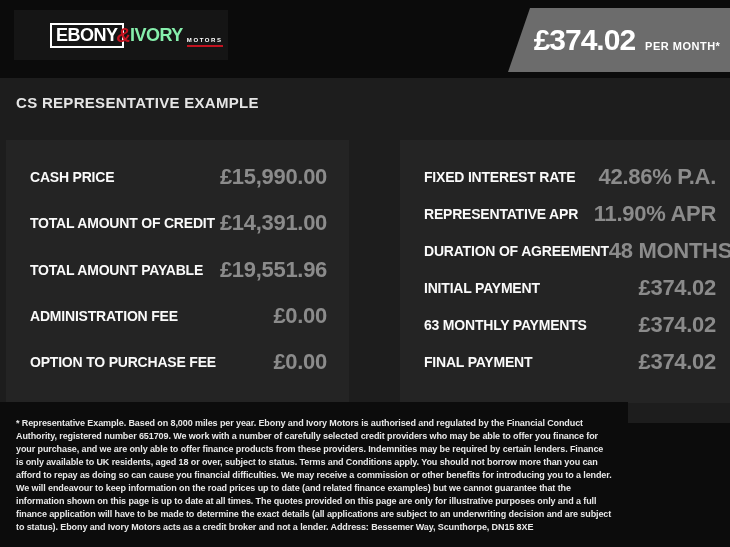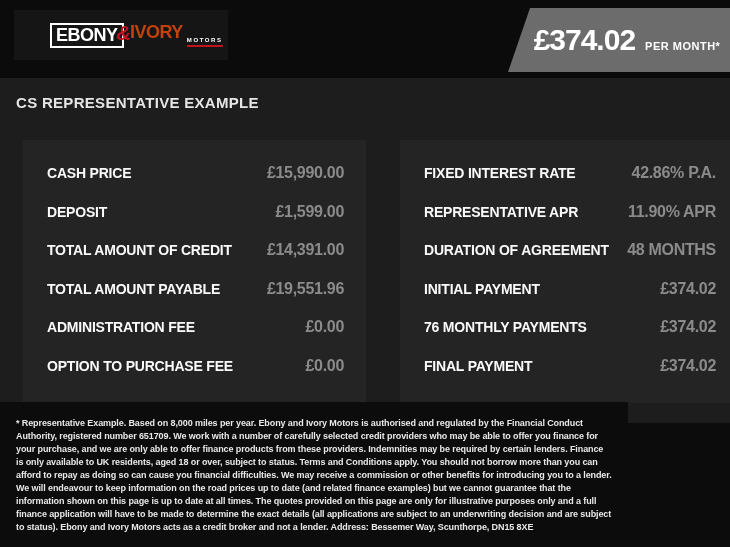--- a/index.html
+++ b/index.html
@@ -11,31 +11,31 @@
     overflow:hidden;
   }
   .page { position:absolute; inset:0; }
 
   
   .topbar { position:absolute; left:0; top:0; width:730px; height:78px; background:#0b0b0b; }
   .logo-wrap {
     position:absolute; left:14px; top:10px; width:214px; height:50px;
     background:#151515; display:flex; align-items:center; padding-left:36px;
   }
-  .logo { display:flex; align-items:flex-start; }
+  .logo { display:flex; align-items:center; }
   .logo-ebony {
     border:2px solid #ffffff; color:#ffffff; font-weight:bold;
     font-size:18px; letter-spacing:-0.5px; padding:1px 4px 2px 4px; line-height:1;
   }
   .logo-amp {
     color:#c1121f; font-weight:bold; font-style:italic; font-size:20px;
     margin:0 -2px 0 -7px; line-height:1; position:relative; z-index:2;
   }
   .logo-ivory {
-    color:#c2410c; font-weight:bold; font-size:18px; letter-spacing:-0.5px;
+    color:#86efac; font-weight:bold; font-size:18px; letter-spacing:-0.5px;
     line-height:1; margin-left:1px;
   }
   .logo-motors {
     color:#ffffff; font-weight:bold; font-size:6px; letter-spacing:1.6px;
     border-bottom:2px solid #c1121f; padding-bottom:2px; margin-left:4px;
     align-self:flex-end; margin-bottom:1px;
   }
   .price-badge {
     position:absolute; right:0; top:8px; width:222px; height:64px;
     background:#6c6c6c;
@@ -50,29 +50,29 @@
   .section { position:absolute; left:0; top:78px; width:730px; height:345px; background:#1d1d1d; }
   .heading {
     position:absolute; left:16px; top:16px;
     color:#e5e5e5; font-size:15px; font-weight:bold; letter-spacing:0.3px;
   }
   .panel {
     position:absolute; top:62px; height:263px; background:#242424;
     display:flex; flex-direction:column; justify-content:space-between;
     padding:24px 22px 28px 24px;
   }
-  .panel-left  { left:23px;  width:343px;justify-content:space-between; }
+  .panel-left  { left:6px;  width:343px;justify-content:space-between; }
   .panel-right { left:400px; width:338px; }
   .row { display:flex; justify-content:space-between; align-items:center; }
   .row-label {
     color:#fafafa; font-weight:bold; font-size:14px; letter-spacing:-0.2px;
     white-space:nowrap;
   }
   .row-value {
-    color:#8b8b8b; font-weight:bold; font-size:16px; letter-spacing:-0.3px;
+    color:#8b8b8b; font-weight:bold; font-size:22px; letter-spacing:-0.3px;
     white-space:nowrap; text-align:right;
   }
 
   
   .footer { position:absolute; left:0; top:402px; width:628px; height:124px; background:#0c0c0c; }
   .disclaimer {
     padding:15px 16px 0 16px; color:#e8e8e8; font-size:9px; font-weight:bold;
     line-height:13px; letter-spacing:-0.1px; text-align:left;
   }
 </style>
@@ -100,24 +100,20 @@
 
   <main class="section">
     <h1 class="heading">CS REPRESENTATIVE EXAMPLE</h1>
 
     <div class="panel panel-left">
       <div class="row">
         <span class="row-label">CASH PRICE</span>
         <span class="row-value">£15,990.00</span>
       </div>
       <div class="row">
-        <span class="row-label">DEPOSIT</span>
-        <span class="row-value">£1,599.00</span>
-      </div>
-      <div class="row">
         <span class="row-label">TOTAL AMOUNT OF CREDIT</span>
         <span class="row-value">£14,391.00</span>
       </div>
       <div class="row">
         <span class="row-label">TOTAL AMOUNT PAYABLE</span>
         <span class="row-value">£19,551.96</span>
       </div>
       <div class="row">
         <span class="row-label">ADMINISTRATION FEE</span>
         <span class="row-value">£0.00</span>
@@ -139,21 +135,21 @@
       </div>
       <div class="row">
         <span class="row-label">DURATION OF AGREEMENT</span>
         <span class="row-value">48 MONTHS</span>
       </div>
       <div class="row">
         <span class="row-label">INITIAL PAYMENT</span>
         <span class="row-value">£374.02</span>
       </div>
       <div class="row">
-        <span class="row-label">76 MONTHLY PAYMENTS</span>
+        <span class="row-label">63 MONTHLY PAYMENTS</span>
         <span class="row-value">£374.02</span>
       </div>
       <div class="row">
         <span class="row-label">FINAL PAYMENT</span>
         <span class="row-value">£374.02</span>
       </div>
     </div>
   </main>
 
   <footer class="footer">

